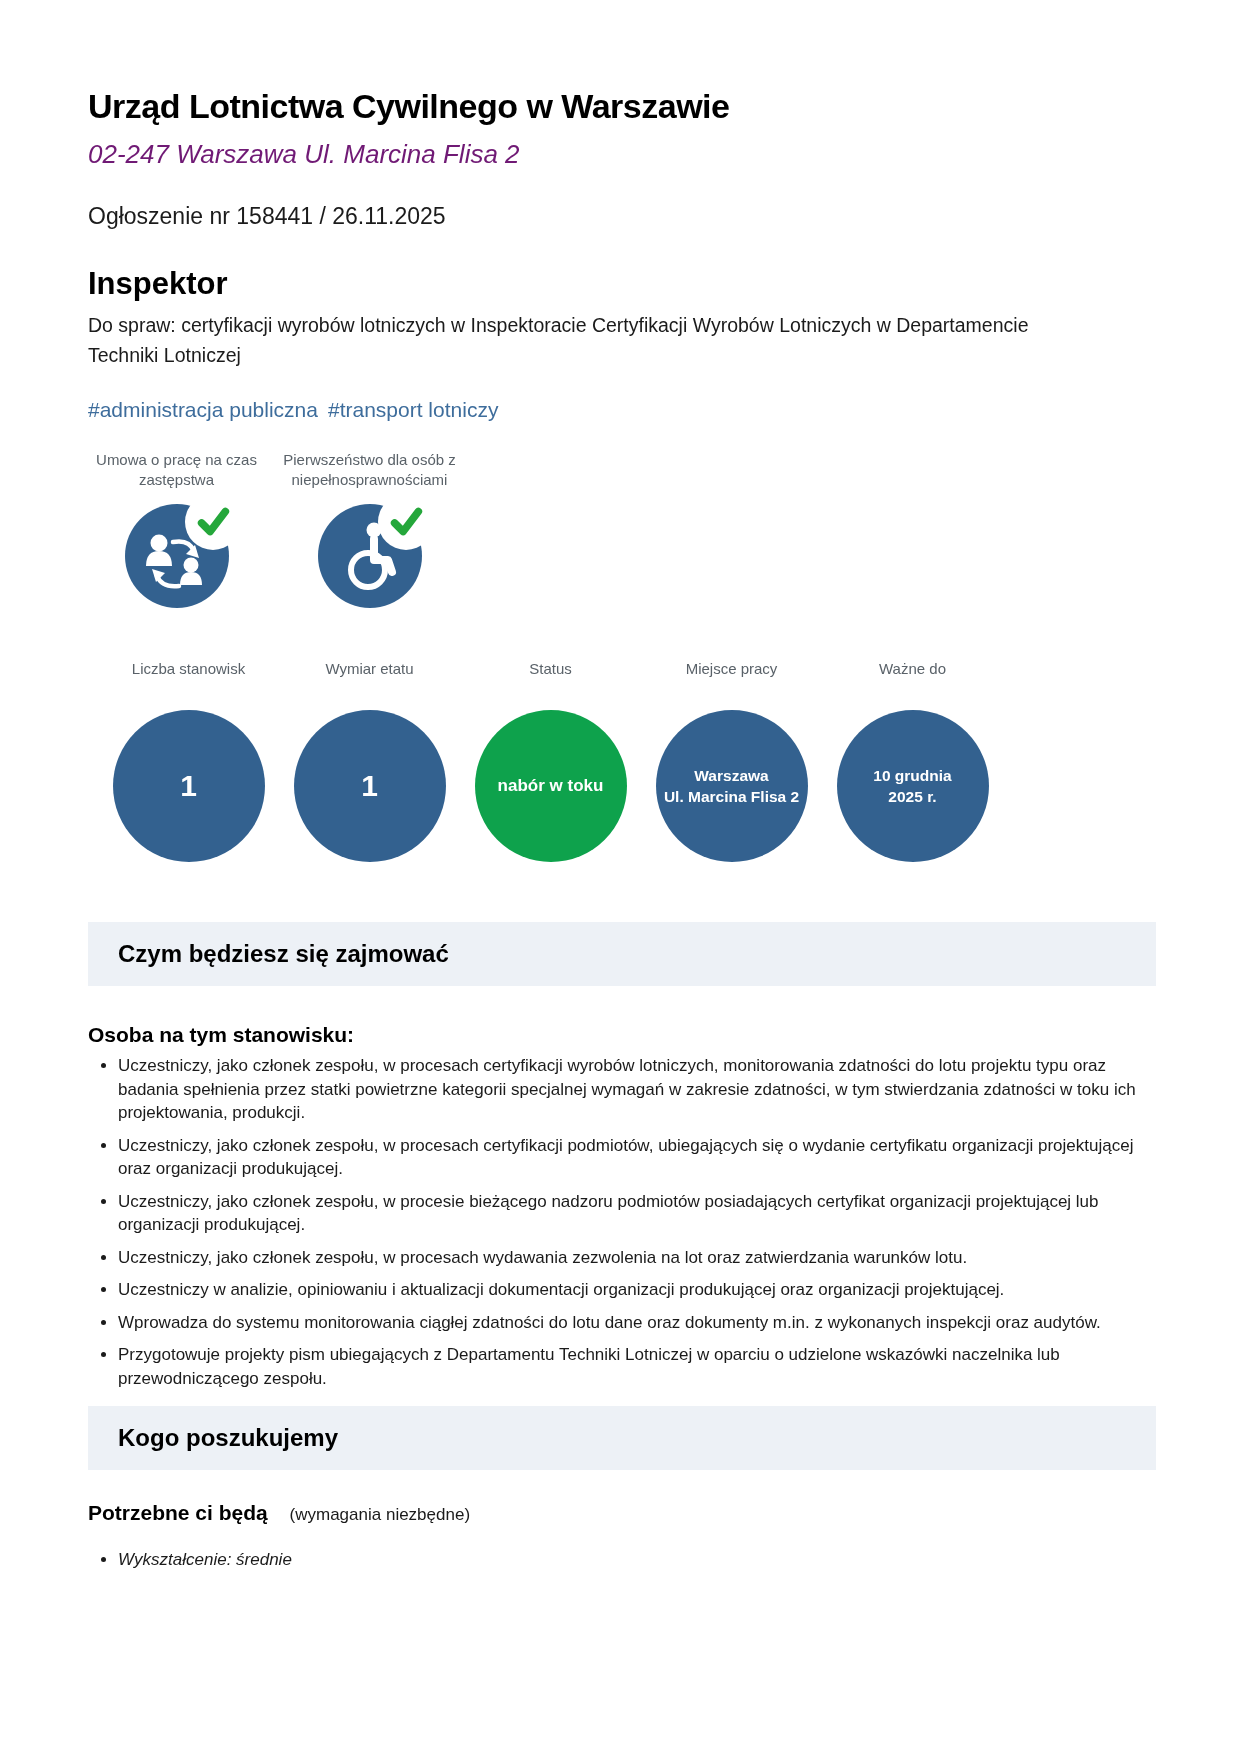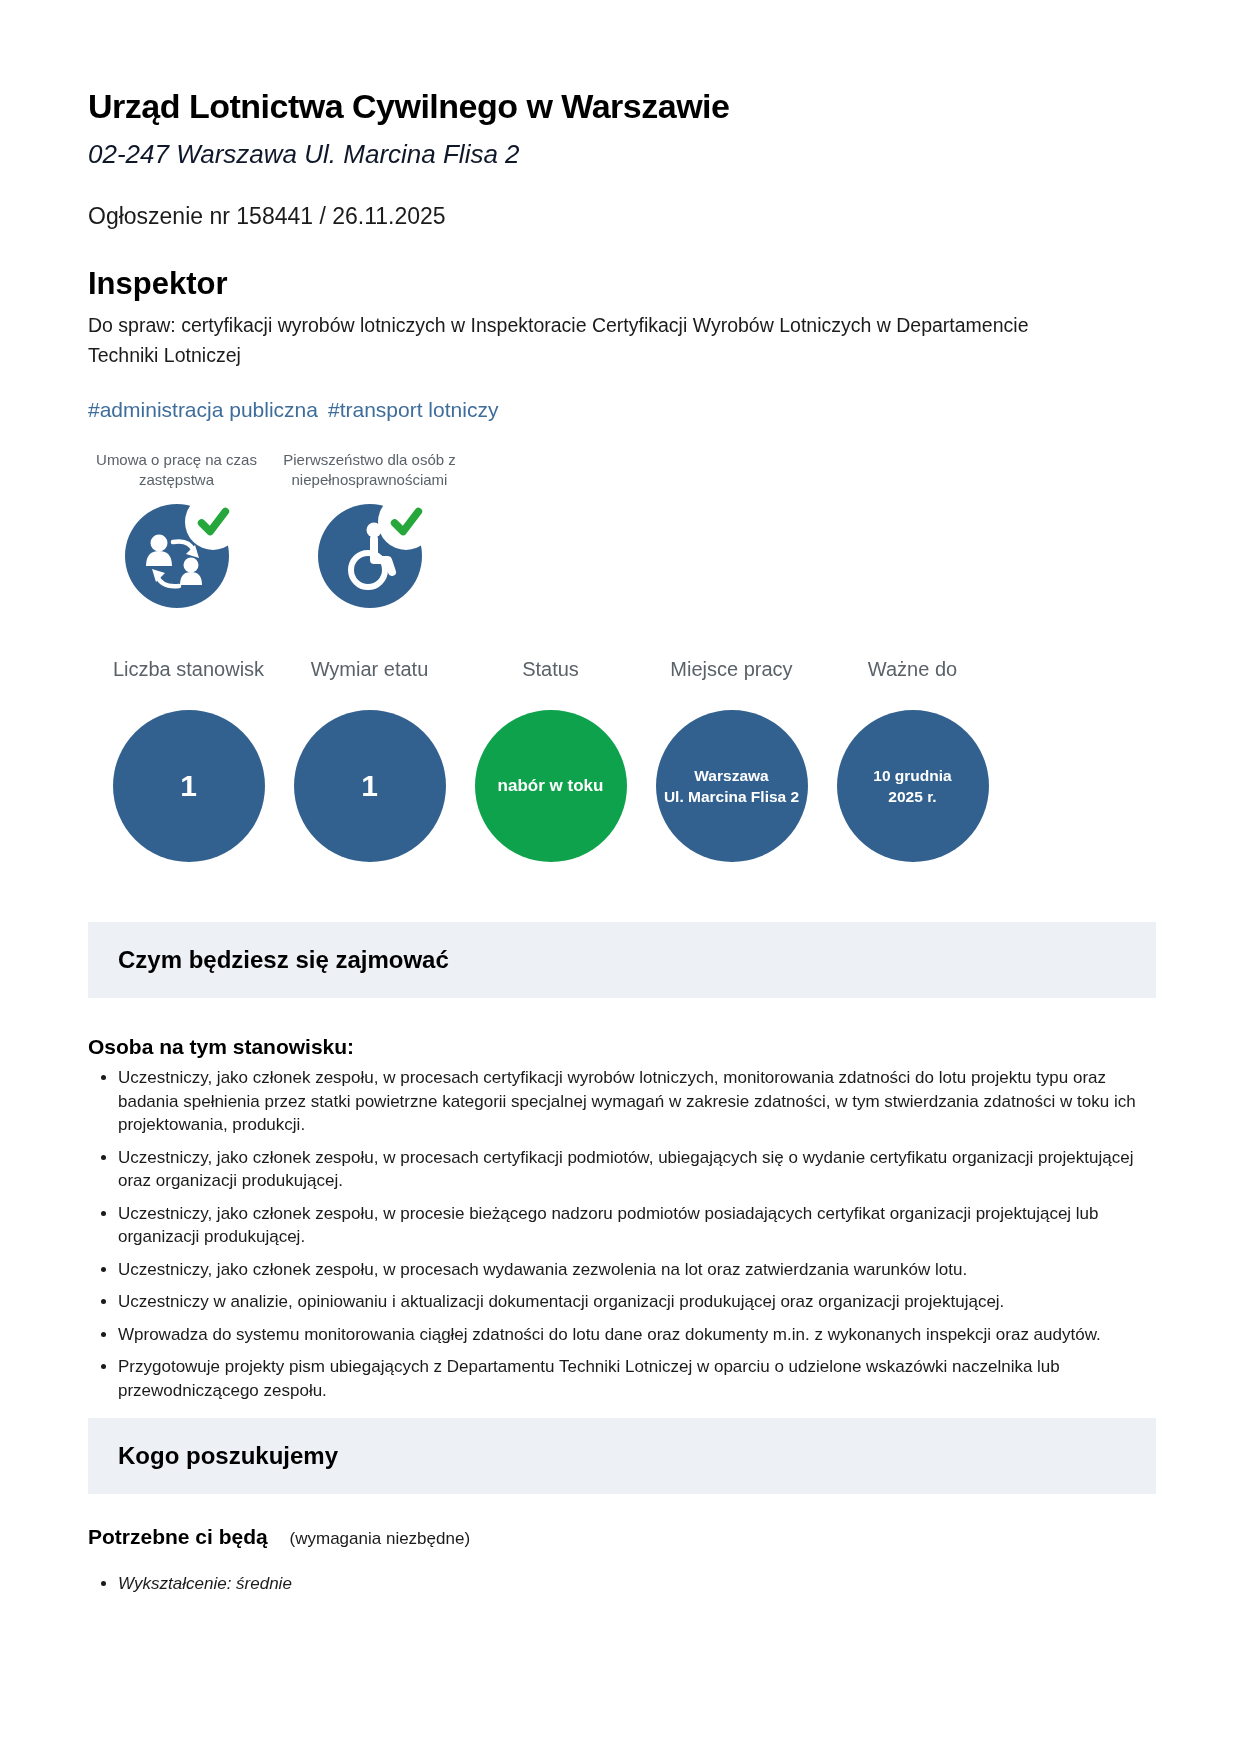--- a/index.html
+++ b/index.html
@@ -3,51 +3,51 @@
 <meta charset="utf-8">
 <style>
   html,body{margin:0;padding:0;}
   body{
     width:1241px;height:1754px;overflow:hidden;background:#ffffff;
     font-family:"Liberation Sans",sans-serif;color:#111;
   }
   .page{position:relative;box-sizing:border-box;width:1241px;height:1754px;padding:0 85px 0 88px;}
 
   .org-title{font-size:34px;line-height:40px;font-weight:bold;letter-spacing:-0.5px;margin:86px 0 0;color:#000;}
-  .org-address{font-size:26px;line-height:32px;font-style:italic;margin-top:12px;color:#0f172a;}
+  .org-address{font-size:26px;line-height:32px;font-style:italic;margin-top:12px;color:#701a75;}
   .announcement{font-size:23px;line-height:28px;margin-top:32px;color:#1b1b1b;}
   .job-title{font-size:31px;line-height:36px;font-weight:bold;margin:36px 0 0;color:#000;}
   .job-subtitle{font-size:19.5px;line-height:30px;margin:8px 0 0;max-width:950px;color:#1b1b1b;}
   .hashtags{font-size:21px;line-height:28px;margin-top:26px;color:#3e6d9c;}
   .hashtags .tag{margin-right:10px;cursor:pointer;}
 
   
   .badges{display:flex;margin-top:26px;gap:16px;}
   .badge{width:177px;display:flex;flex-direction:column;align-items:center;}
   .badge-label{font-size:15px;line-height:20px;color:#5a6269;text-align:center;min-height:40px;}
   .badge-icon-wrap{position:relative;width:104px;height:108px;margin-top:10px;}
   .badge-circle{position:absolute;left:0;top:4px;width:104px;height:104px;border-radius:50%;background:#33618f;}
   .badge-circle svg{position:absolute;left:0;top:0;width:104px;height:104px;}
   .badge-check{position:absolute;top:-6px;right:-12px;width:56px;height:56px;background:#ffffff;border-radius:50%;
     display:flex;align-items:center;justify-content:center;}
 
   
   .stats{display:flex;margin-top:50px;margin-left:10px;}
   .stat{width:181px;display:flex;flex-direction:column;align-items:center;}
-  .stat-label{font-size:20px;line-height:22px;color:#5a6269;text-align:center;}
+  .stat-label{font-size:15px;line-height:22px;color:#5a6269;text-align:center;}
   .stat-circle{width:152px;height:152px;border-radius:50%;margin-top:30px;display:flex;flex-direction:column;
     align-items:center;justify-content:center;color:#fff;font-weight:bold;text-align:center;}
   .stat-circle.blue{background:#33618f;}
   .stat-circle.green{background:#0ea24c;}
   .v.big{font-size:30px;line-height:34px;}
   .v.med{font-size:17px;line-height:22px;}
   .v.small{font-size:15.5px;line-height:21px;}
 
   
-  .section-band{background:#edf1f6;height:76px;display:flex;align-items:center;padding-left:30px;box-sizing:border-box;}
+  .section-band{background:#edf1f6;height:64px;display:flex;align-items:center;padding-left:30px;box-sizing:border-box;}
   .band-duties{margin-top:60px;}
   .band-requirements{margin-top:16px;}
   .section-band .band-title{font-size:24px;font-weight:bold;color:#000;}
 
   .list-heading{font-size:21px;line-height:26px;font-weight:bold;color:#000;margin:36px 0 0;}
   ul.bullets{margin:6px 0 0;padding-left:30px;}
   ul.bullets li{font-size:17px;line-height:23.5px;color:#1b1b1b;margin-bottom:9px;}
   .req-heading{margin-top:30px;font-size:21px;line-height:26px;color:#000;}
   .req-heading .bold{font-weight:bold;}
   .req-heading .note{font-size:17px;font-weight:normal;color:#1b1b1b;margin-left:16px;}

